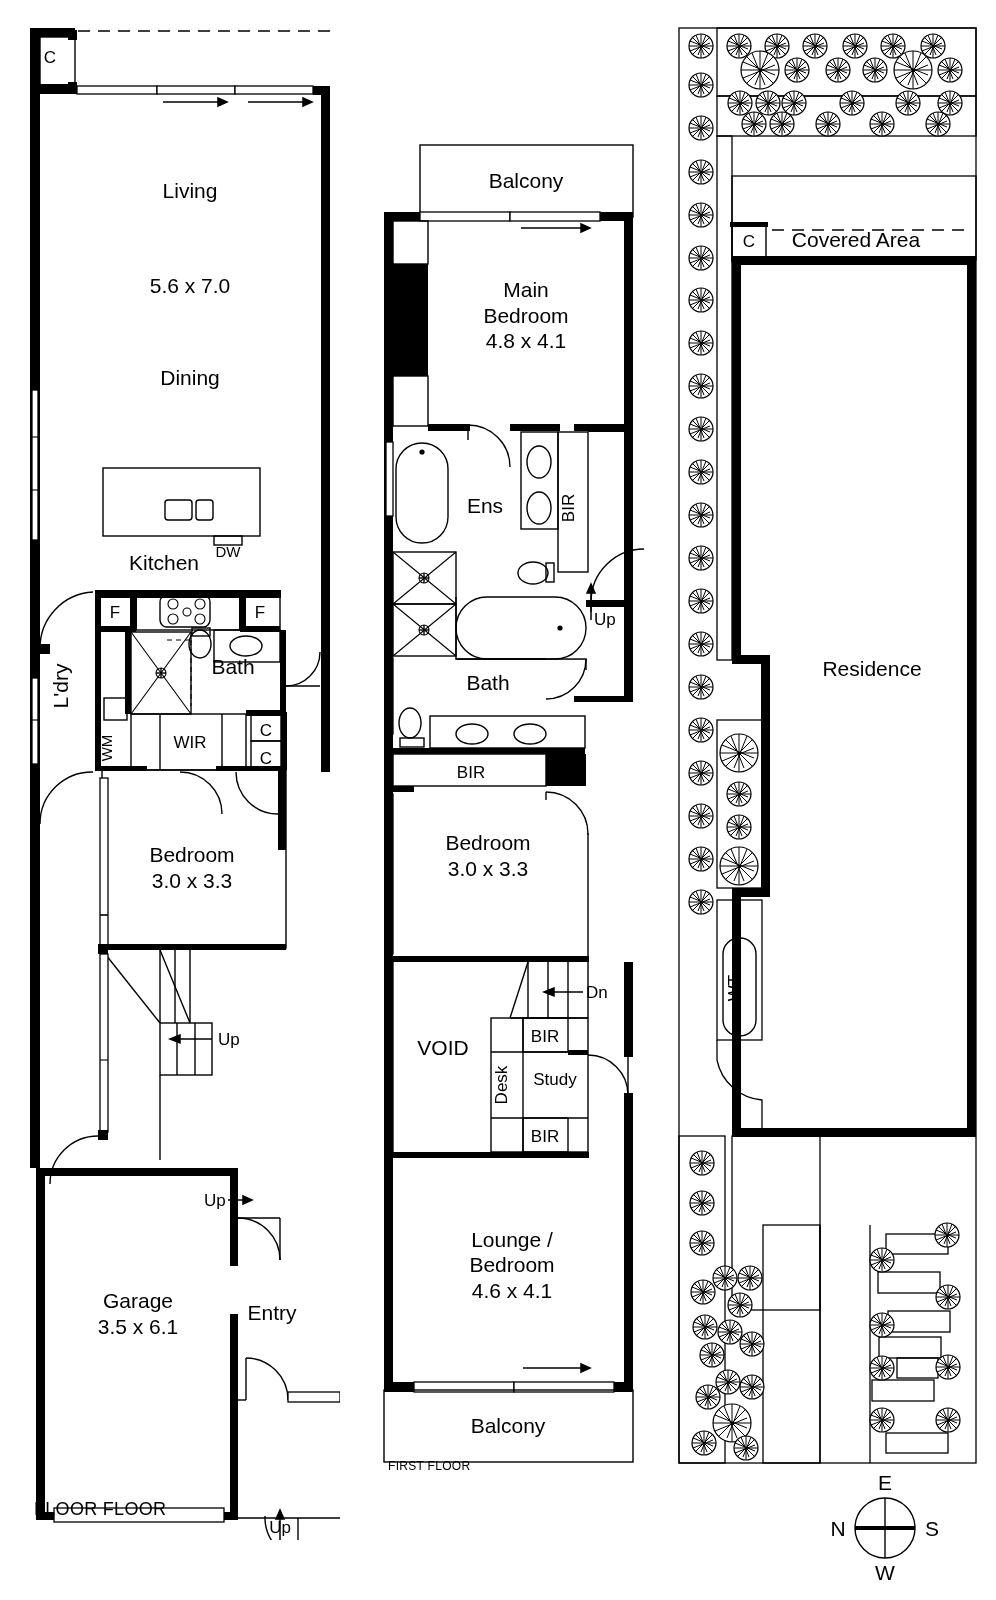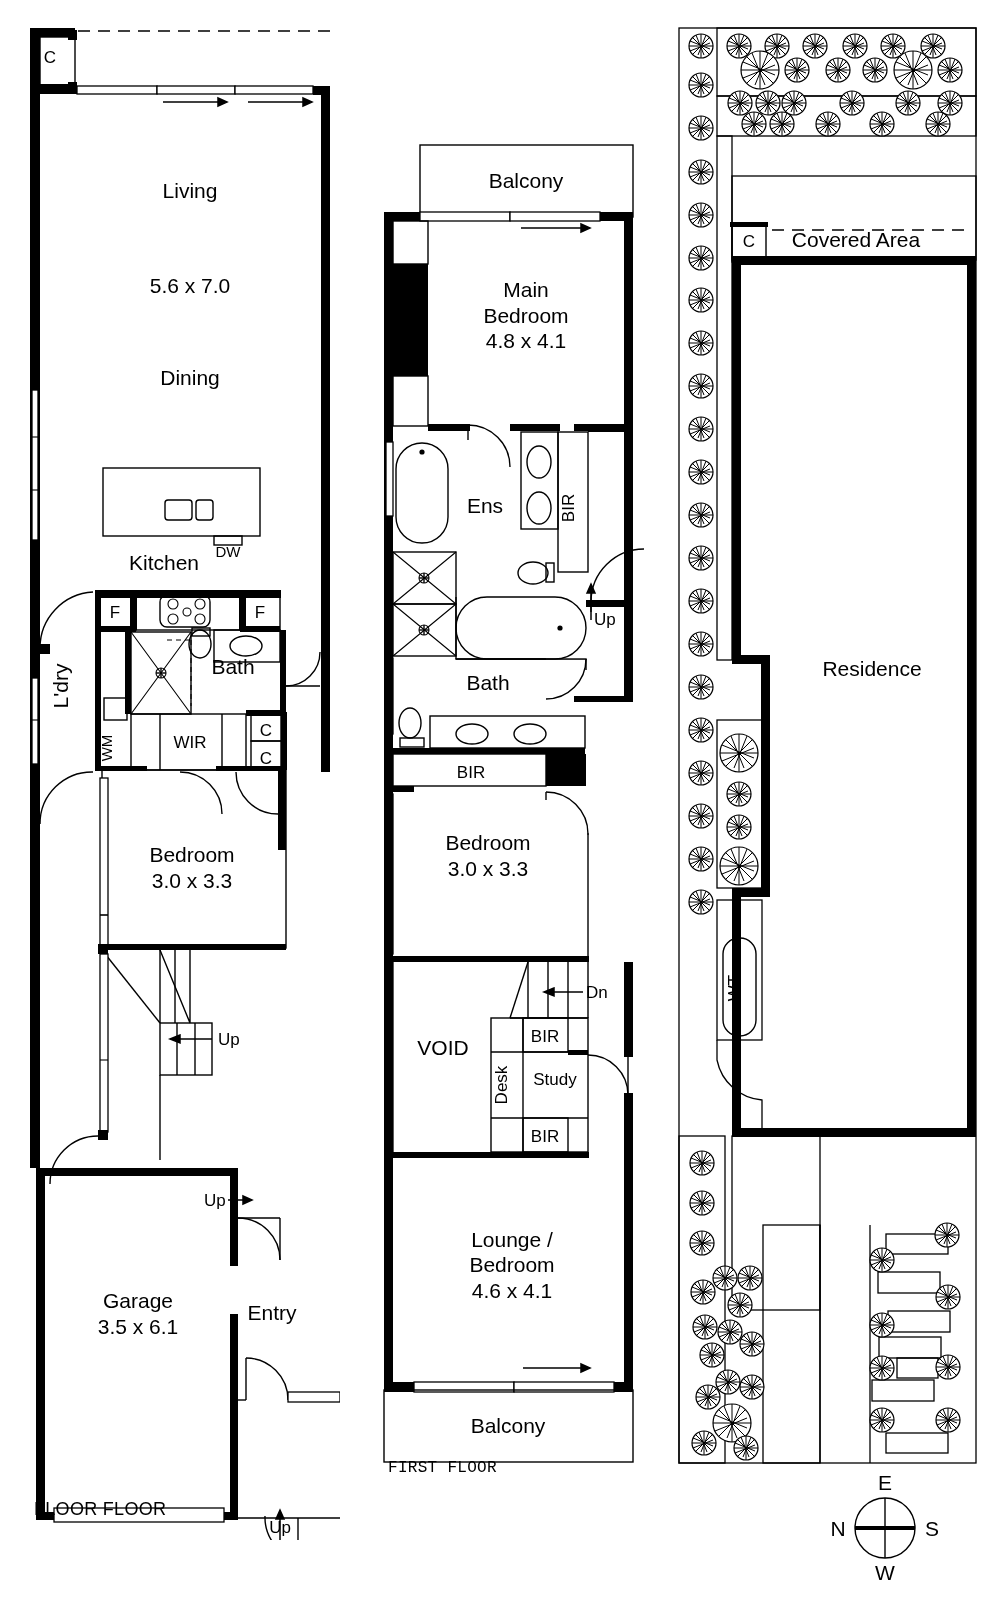--- a/index.html
+++ b/index.html
@@ -358,21 +358,21 @@
     <path d="M 145 1368 L 210 1368"></path>
         <path d="M 203 1364 L 212 1368 L 203 1372 Z" fill="#000"></path>
   </g>
 
   <rect class="thin" x="6" y="1390" width="249" height="72"></rect>
   <text class="lbl" x="130" y="1433" text-anchor="middle">Balcony</text>
 
 </svg>
 </div>
 
-<div style="position:absolute;left:388px;top:1459px;font-size:16px;letter-spacing:0.3px;font-family:Liberation Mono, monospace;">FIRST FLOOR</div>
+<div style="position:absolute;left:388px;top:1459px;font-size:12px;letter-spacing:0.3px;">FIRST FLOOR</div>
 
 <div class="plan" style="left:660px;top:0px;width:336px;height:1600px;">
 <svg width="336" height="1600" viewBox="0 0 336 1600">
   <defs>
     <g id="shrub">
       <circle r="12" class="tree"></circle>
       <g class="twig">
         <path d="M0 -12 L0 12 M-12 0 L12 0 M-8.5 -8.5 L8.5 8.5 M8.5 -8.5 L-8.5 8.5"></path>
         <path d="M-5 -11 L3 9 M5 -11 L-3 9 M-11 -5 L9 3 M-11 5 L9 -3"></path>
       </g>

